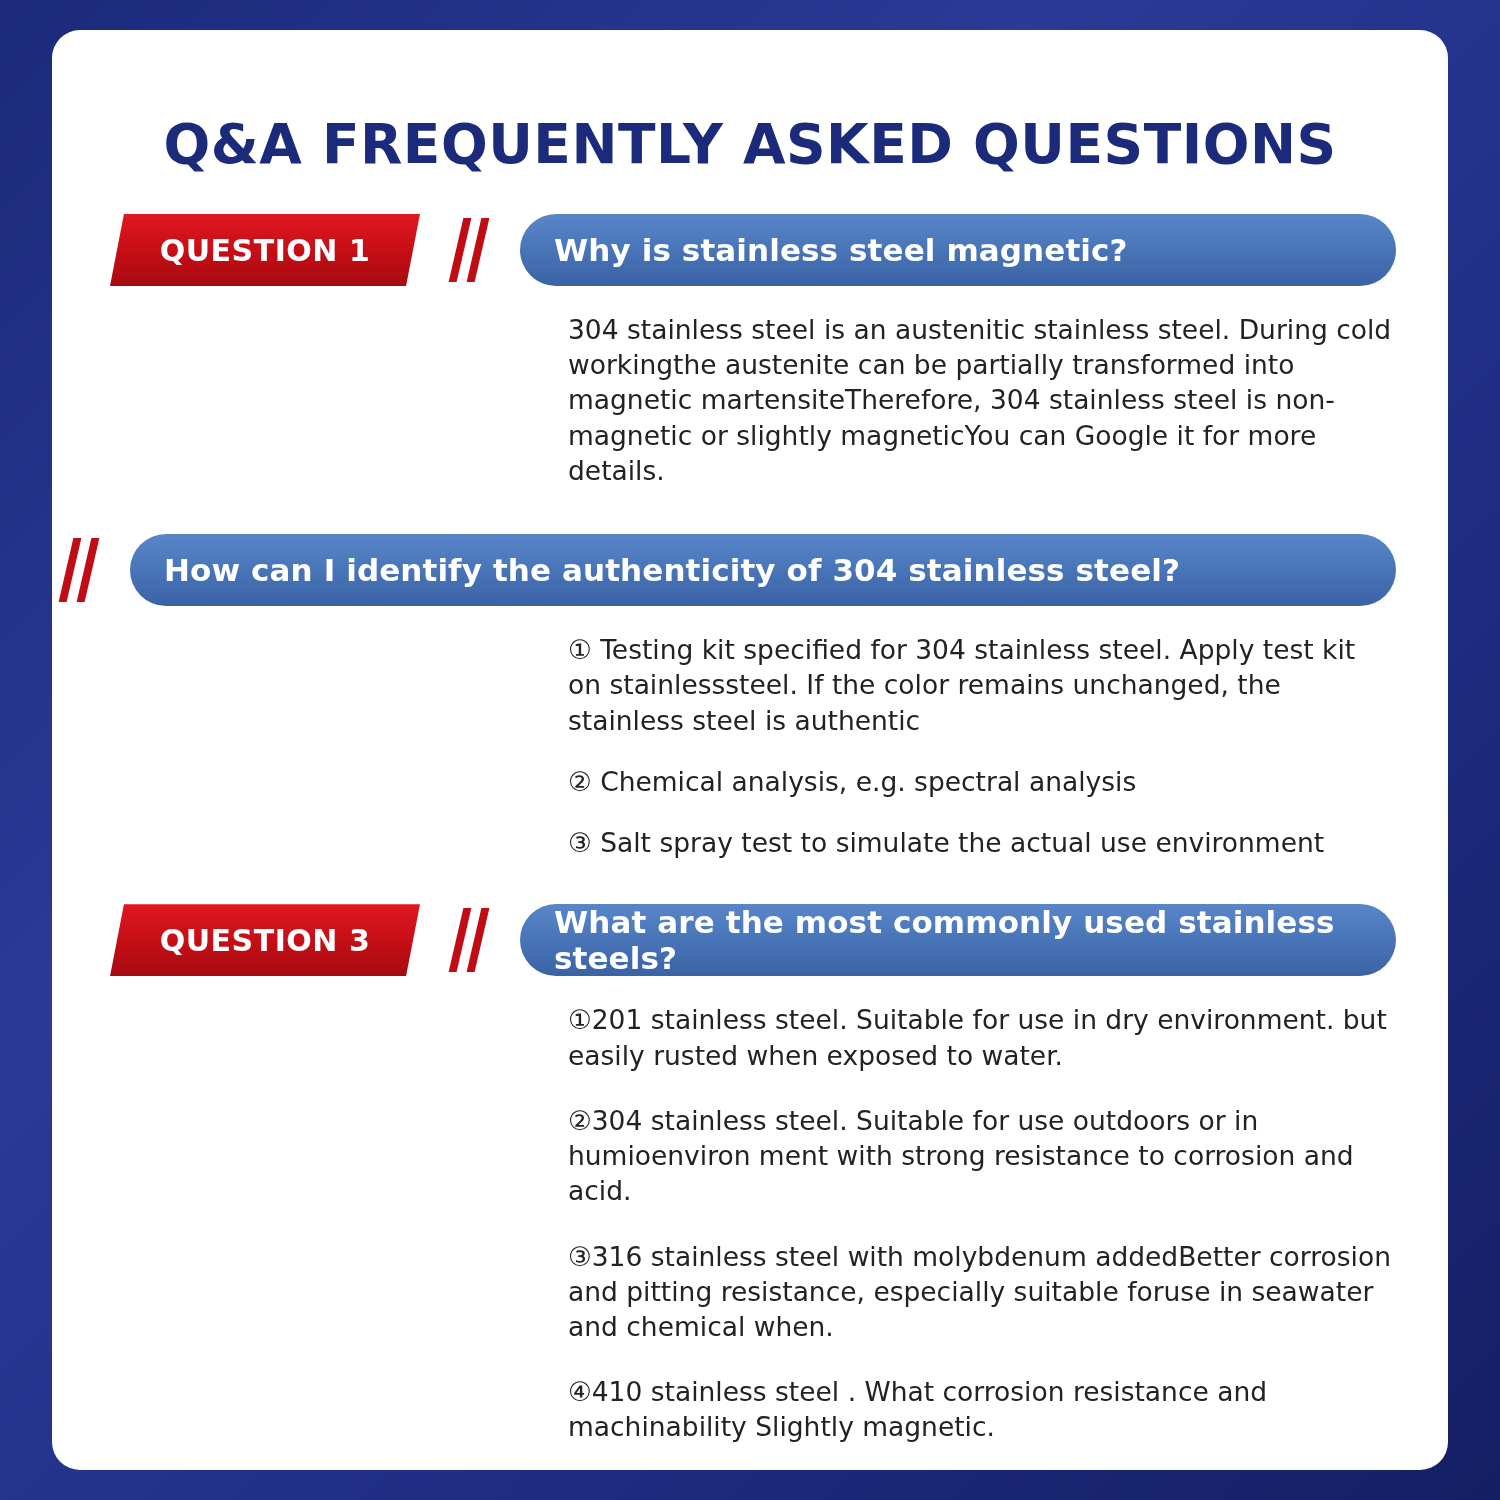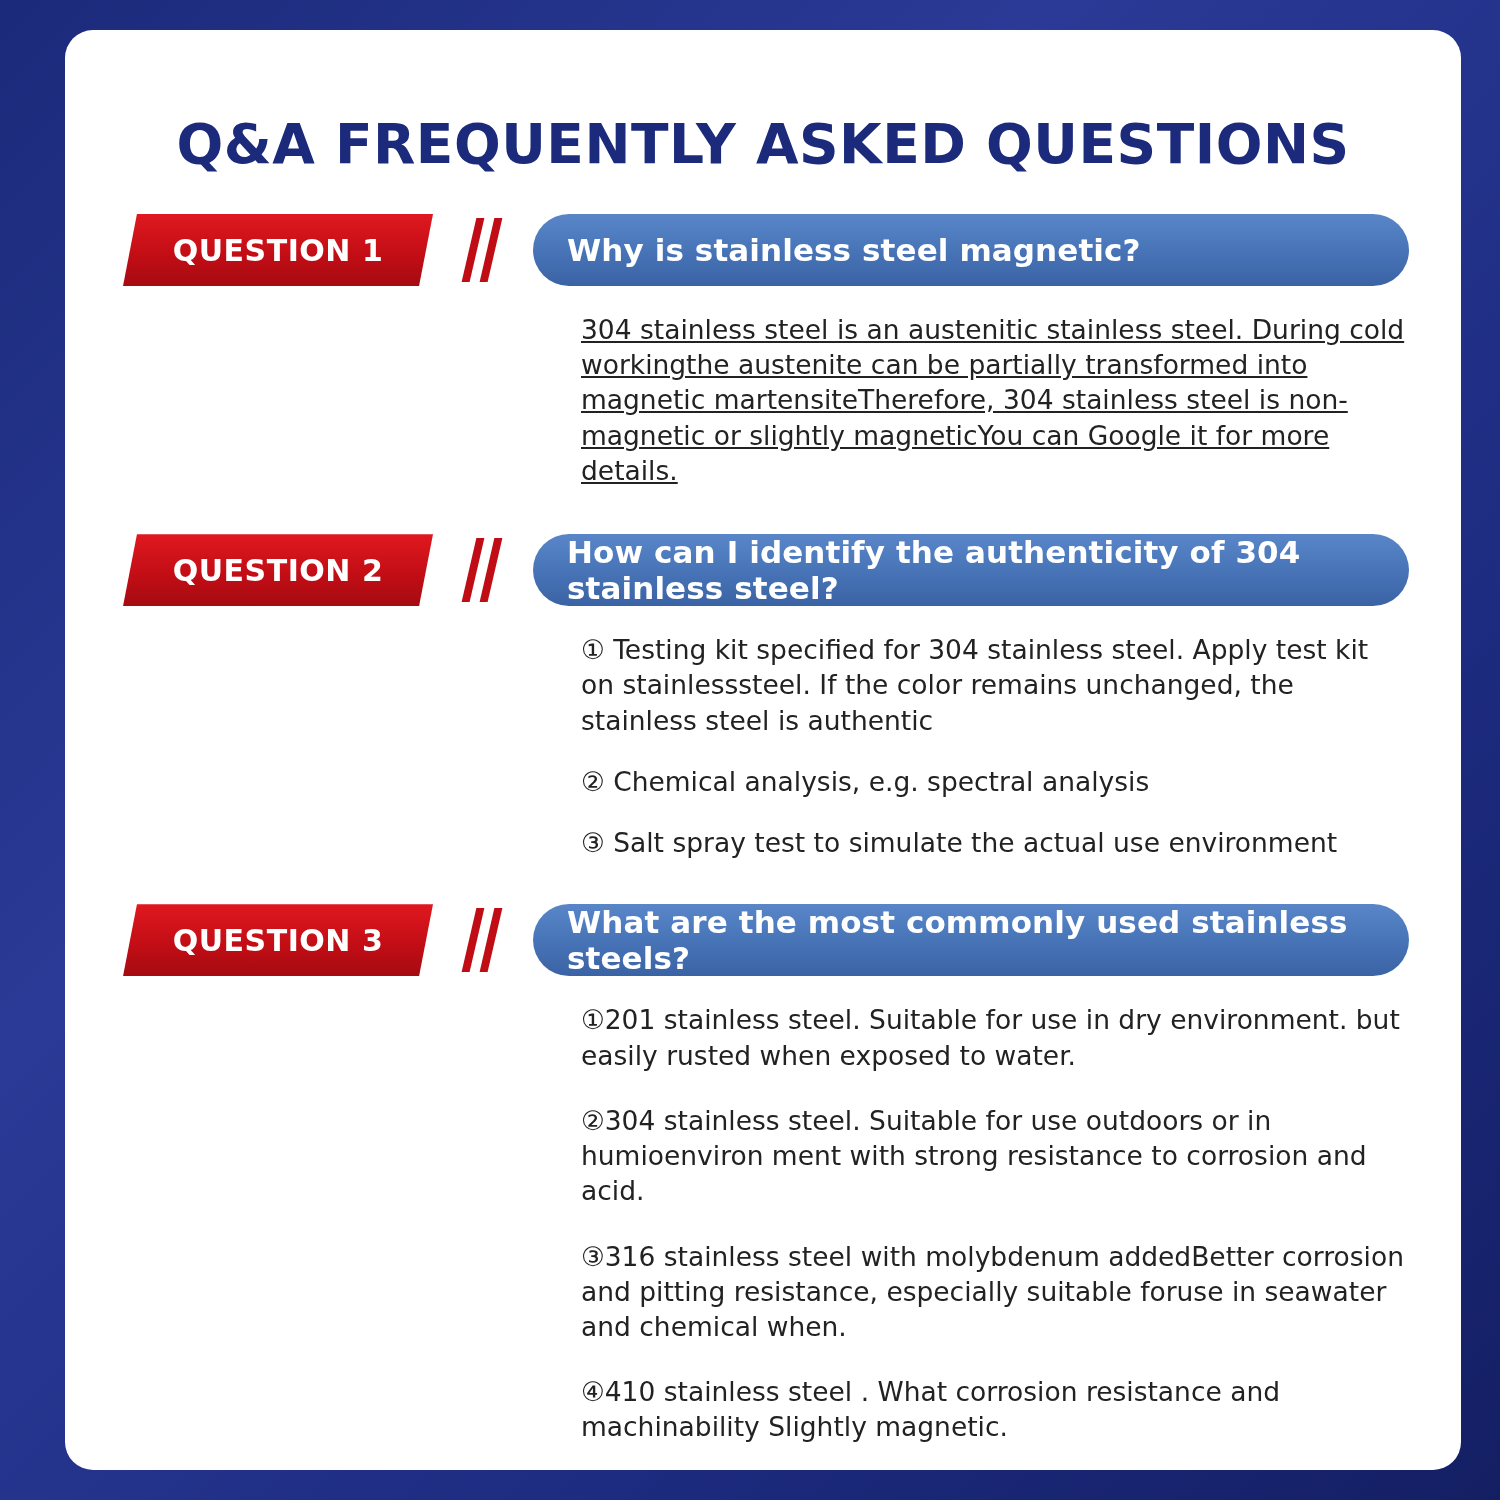--- a/index.html
+++ b/index.html
@@ -8,21 +8,21 @@
   }
   body {
     width: 1500px;
     height: 1500px;
     font-family: "DejaVu Sans", sans-serif;
     background: linear-gradient(135deg, #1b2a7a 0%, #2a3a96 35%, #1d2b80 70%, #141f63 100%);
     overflow: hidden;
   }
   .page {
     position: absolute;
-    left: 65px;
+    left: 52px;
     top: 30px;
     width: 1396px;
     height: 1440px;
     background: #ffffff;
     border-radius: 28px;
     box-sizing: border-box;
     padding: 0;
   }
   .title {
     text-align: center;
@@ -109,21 +109,21 @@
     margin-right: 56px;
     margin-top: 26px;
     color: #222222;
     font-size: 26.5px;
     line-height: 1.33;
   }
   .answer p {
     margin: 0 0 26px 0;
   }
   .answer p:last-child { margin-bottom: 0; }
-  .answer.tight p { margin-bottom: 1px; text-decoration: underline; }
+  .answer.tight p { margin-bottom: 1px; }
   .answer.q3 p { margin-bottom: 30px; }
 </style>
 </head>
 <body>
 
 <div class="page">
 
   <div class="title">Q&amp;A FREQUENTLY ASKED QUESTIONS</div>
 
   <div class="qa-block">
@@ -140,24 +140,20 @@
         <div class="qtext">Why is stainless steel magnetic?</div>
       </div>
     </div>
     <div class="answer tight">
       <p>304 stainless steel is an austenitic stainless steel. During cold workingthe austenite can be partially transformed into magnetic martensiteTherefore, 304 stainless steel is non-magnetic or slightly magneticYou can Google it for more details.</p>
     </div>
   </div>
 
   <div class="qa-block">
     <div class="row" style="margin-top:46px;">
-      <div class="tag">
-        <div class="shape"></div>
-        <div class="label">QUESTION 2</div>
-      </div>
       <div class="slashes">
         <span class="s1"></span>
           <span class="s2"></span>
       </div>
       <div class="qbar">
         <div class="qtext">How can I identify the authenticity of 304 stainless steel?</div>
       </div>
     </div>
     <div class="answer">
       <p>① Testing kit specified for 304 stainless steel. Apply test kit on stainlesssteel. If the color remains unchanged, the stainless steel is authentic</p>

